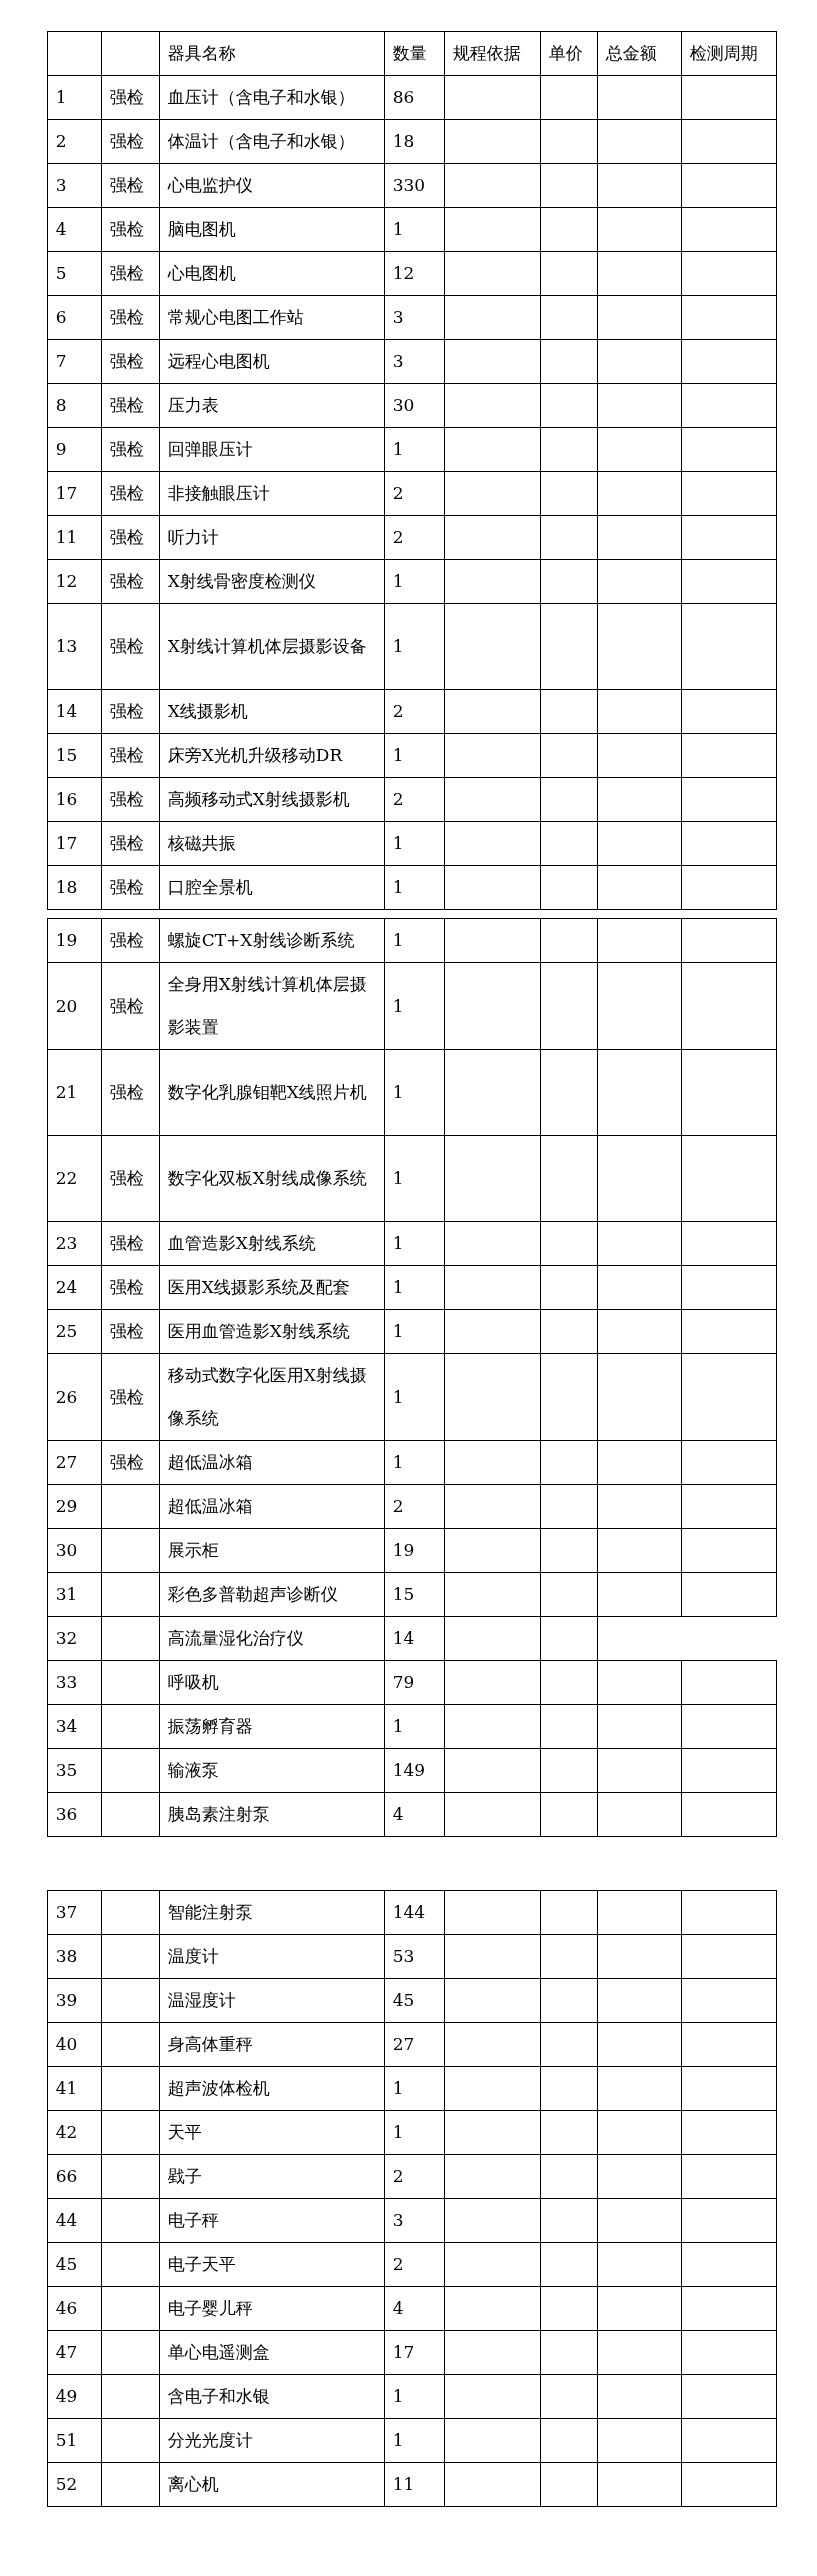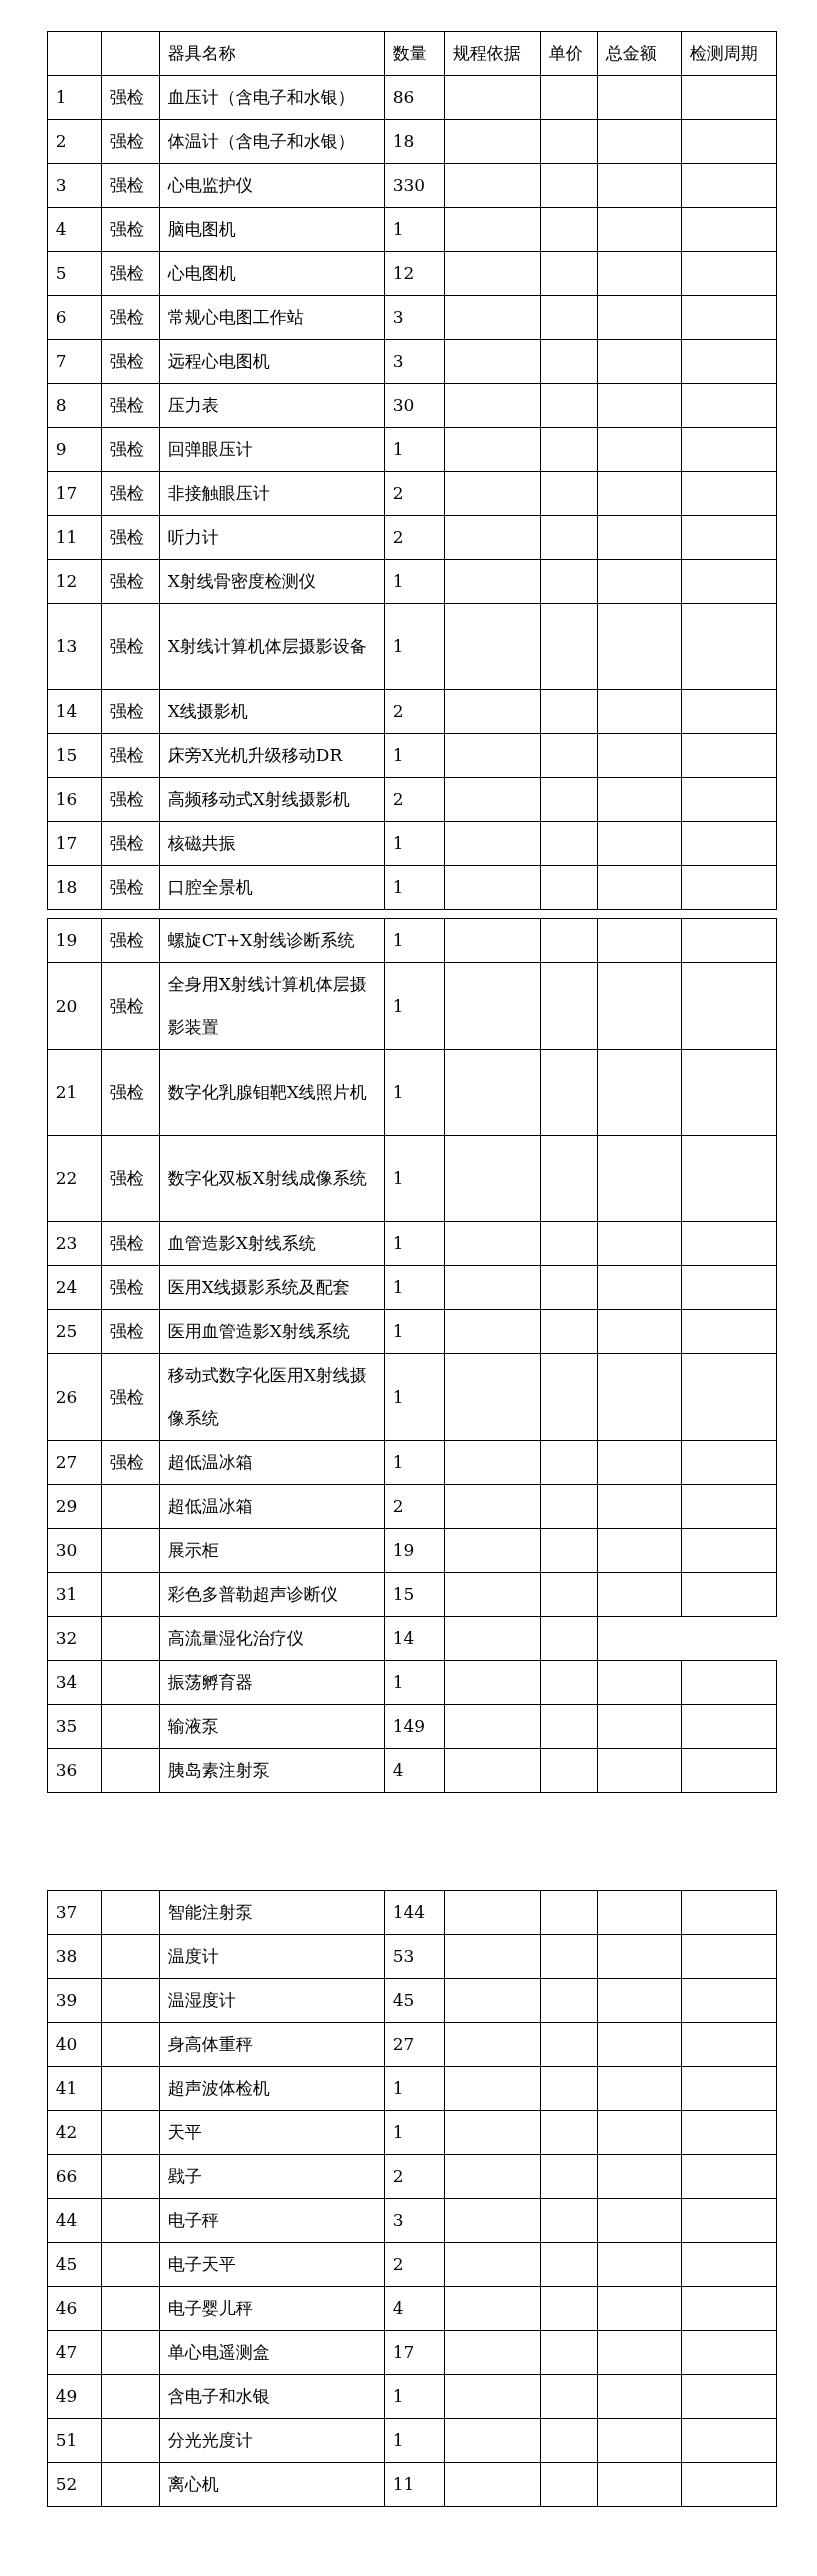--- a/index.html
+++ b/index.html
@@ -387,20 +387,30 @@
           <td>32</td>
           <td></td>
           <td class="name">高流量湿化治疗仪</td>
           <td>14</td>
           <td></td>
           <td></td>
           <td class="noborder-right"></td>
           <td class="noborder-left noborder-right"></td>
         </tr>
         <tr class="single">
+          <td>33</td>
+          <td></td>
+          <td class="name">呼吸机</td>
+          <td>79</td>
+          <td></td>
+          <td></td>
+          <td></td>
+          <td></td>
+        </tr>
+        <tr class="single">
           <td>34</td>
           <td></td>
           <td class="name">振荡孵育器</td>
           <td>1</td>
           <td></td>
           <td></td>
           <td></td>
           <td></td>
         </tr>
         <tr class="single">

